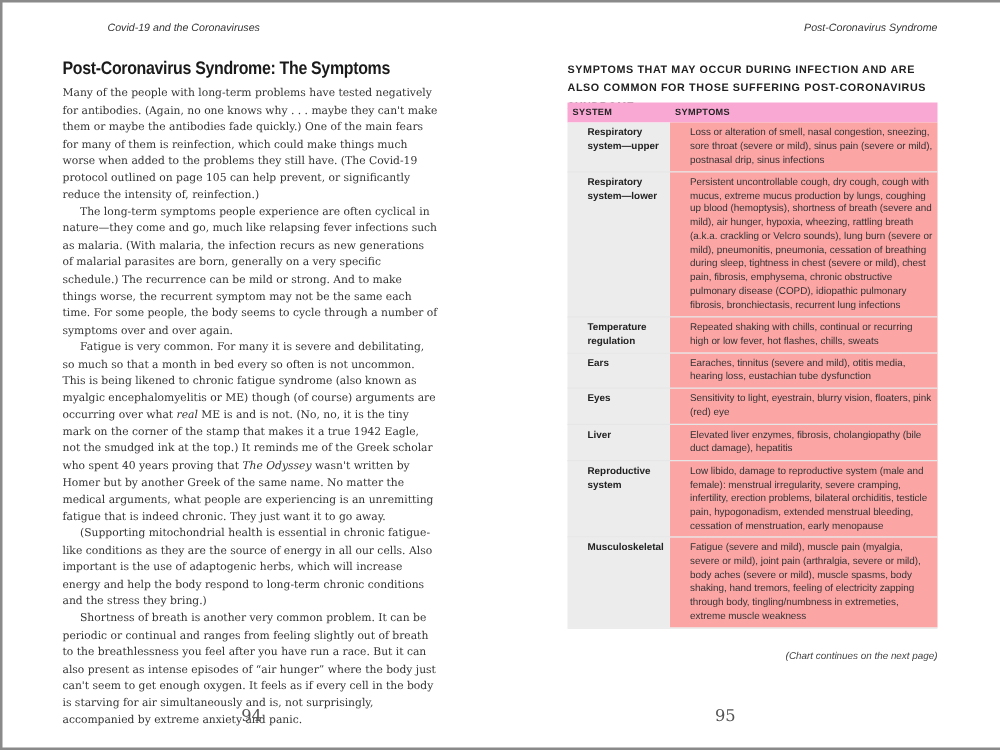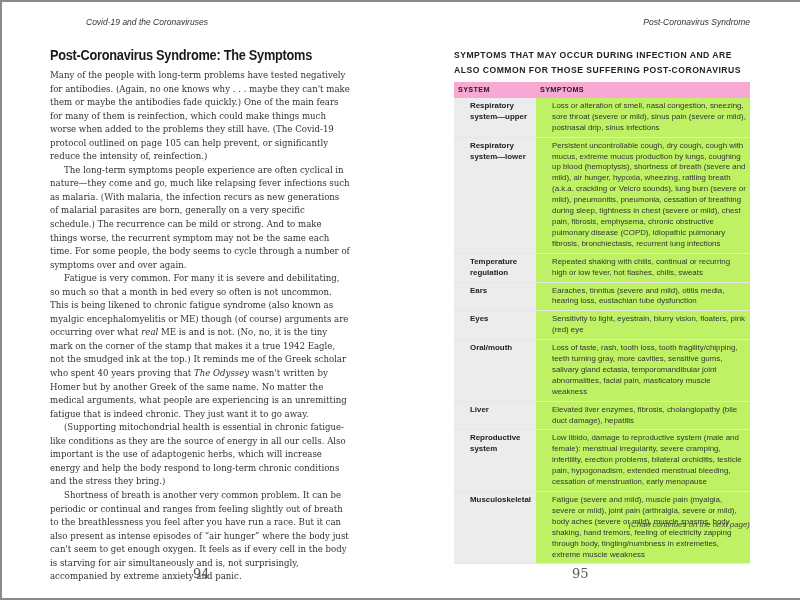--- a/index.html
+++ b/index.html
@@ -25,21 +25,21 @@
   .right-page .page-num { left:172px; }
 
   .table-title { position:absolute; left:54px; top:48px; width:300px; font-family:"Liberation Sans", sans-serif;
                  font-weight:bold; font-size:8.6px; line-height:15px; color:#222; letter-spacing:0.5px; }
   table.sym { position:absolute; left:54px; top:82px; width:296px; border-collapse:collapse;
               font-family:"Liberation Sans", sans-serif; font-size:7.9px; color:#333; line-height:10.9px; }
   table.sym th { background:#f9a8d4; text-align:left; font-weight:bold; font-size:7.3px; letter-spacing:0.3px;
                  padding:3px 4px 2px 4px; color:#222; }
   table.sym td { padding:3px 4px 3px 16px; vertical-align:top; border-bottom:1px solid #e6e6e6; }
   table.sym td.sys { background:#ececec; width:62px; font-weight:bold; color:#222; }
-  table.sym td.sy { background:#bef264; }
+  table.sym td.sy { background:#fca5a5; }
   .continues { position:absolute; right:50px; top:520px; font-family:Liberation Sans, sans-serif;
                font-style:italic; font-size:7.9px; color:#444; }
 </style>
 </head>
 <body>
 
 <div class="frame"></div>
 
 <div class="page left-page">
   <div class="running-head">Covid-19 and the Coronaviruses</div>
@@ -79,24 +79,20 @@
         </tr>
       <tr>
           <td class="sys">Ears</td>
           <td class="sy">Earaches, tinnitus (severe and mild), otitis media, hearing loss, eustachian tube dysfunction</td>
         </tr>
       <tr>
           <td class="sys">Eyes</td>
           <td class="sy">Sensitivity to light, eyestrain, blurry vision, floaters, pink (red) eye</td>
         </tr>
       <tr>
-          <td class="sys">Oral/mouth</td>
-          <td class="sy">Loss of taste, rash, tooth loss, tooth fragility/chipping, teeth turning gray, more cavities, sensitive gums, salivary gland ectasia, temporomandibular joint abnormalities, facial pain, masticatory muscle weakness</td>
-        </tr>
-      <tr>
           <td class="sys">Liver</td>
           <td class="sy">Elevated liver enzymes, fibrosis, cholangiopathy (bile duct damage), hepatitis</td>
         </tr>
       <tr>
           <td class="sys">Reproductive system</td>
           <td class="sy">Low libido, damage to reproductive system (male and female): menstrual irregularity, severe cramping, infertility, erection problems, bilateral orchiditis, testicle pain, hypogonadism, extended menstrual bleeding, cessation of menstruation, early menopause</td>
         </tr>
       <tr>
           <td class="sys">Musculoskeletal</td>
           <td class="sy">Fatigue (severe and mild), muscle pain (myalgia, severe or mild), joint pain (arthralgia, severe or mild), body aches (severe or mild), muscle spasms, body shaking, hand tremors, feeling of electricity zapping through body, tingling/numbness in extremeties, extreme muscle weakness</td>

